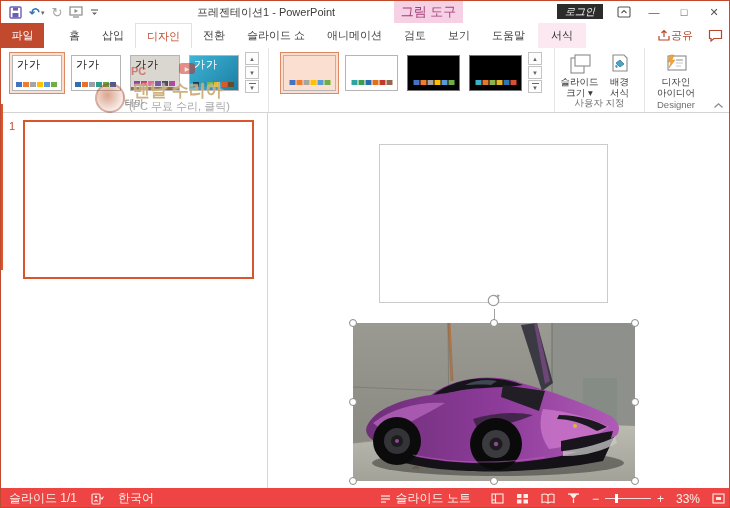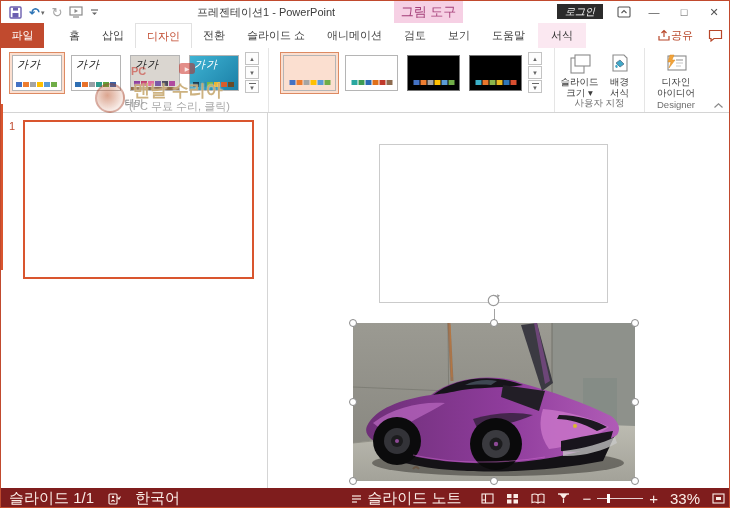--- a/index.html
+++ b/index.html
@@ -77,22 +77,22 @@
   #annoline{position:absolute;left:0;top:103px;width:2px;height:166px;background:#D9552E;}
 
   #main{position:absolute;left:267px;top:112px;width:463px;height:375px;background:#fff;}
   #placeholder{position:absolute;left:111px;top:31px;width:229px;height:159px;border:1px solid #CBCBCB;}
   #stem{position:absolute;left:226px;top:196px;width:1px;height:14px;background:#A3A3A3;}
   #rotate{position:absolute;left:217px;top:179px;width:17px;height:17px;}
   #picture{position:absolute;left:85px;top:210px;width:282px;height:158px;}
   .handle{position:absolute;width:8px;height:8px;border-radius:50%;background:#fff;border:1px solid #8A8A8A;z-index:5;}
 
   
-  #statusbar{position:absolute;left:0;top:487px;width:730px;height:21px;background:#7f1d1d;color:#FBEDE7;
-             display:flex;align-items:center;font-size:15px;}
+  #statusbar{position:absolute;left:0;top:487px;width:730px;height:21px;background:#ef4444;color:#FBEDE7;
+             display:flex;align-items:center;font-size:12px;}
   #statusbar .sleft{display:flex;align-items:center;gap:14px;margin-left:8px;}
   #statusbar .sright{display:flex;align-items:center;margin-left:auto;margin-right:6px;gap:12px;}
   .sicon{display:flex;align-items:center;justify-content:center;}
   #zoomctrl{display:flex;align-items:center;gap:6px;}
   #zslider{position:relative;width:46px;height:1px;background:rgba(255,255,255,.8);}
   #zthumb{position:absolute;left:10px;top:-4px;width:3px;height:9px;background:#fff;}
   svg{display:block;}
 </style>
 </head>
 <body>
@@ -172,21 +172,21 @@
     <span>
       <svg width="15" height="13" viewBox="0 0 15 13">
           <path d="M1.5 1.5 H13.5 V9.5 H6 L3 12 V9.5 H1.5 Z" fill="none" stroke="#B8472A" stroke-width="1.2"></path>
         </svg>
     </span>
   </div>
 
   <div id="ribbon">
 
     <div class="rgroup" style="width:268px">
-      <div style="display:flex;font-style:italic;">
+      <div style="display:flex;">
         <div class="gallery">
           <div class="thumb sel t1">
             <div class="tinner">
                 <span class="ga">가가</span>
                 <span class="sw">
                   <i style="background: rgb(68, 114, 196);"></i>
                   <i style="background: rgb(237, 125, 49);"></i>
                   <i style="background: rgb(165, 165, 165);"></i>
                   <i style="background: rgb(255, 192, 0);"></i>
                   <i style="background: rgb(91, 155, 213);"></i>

